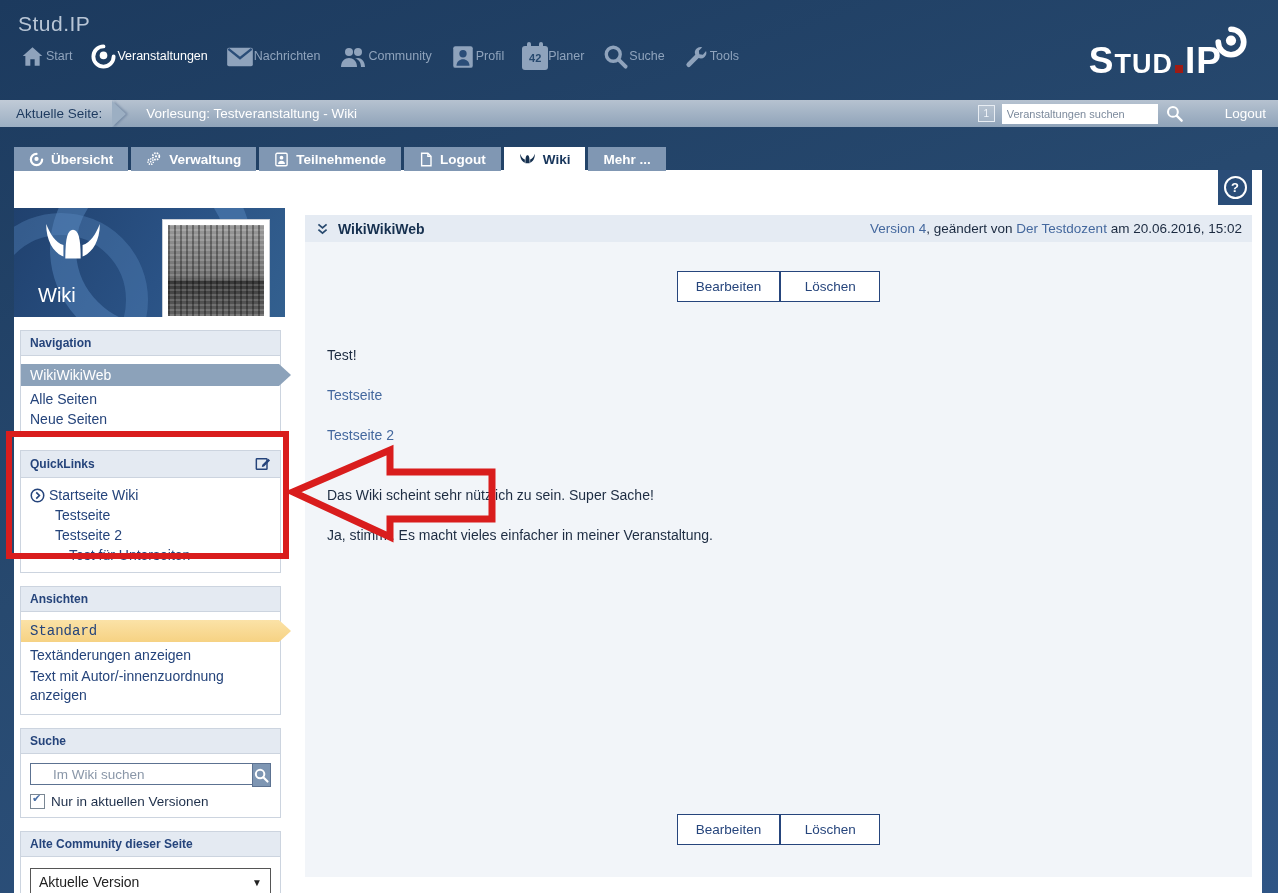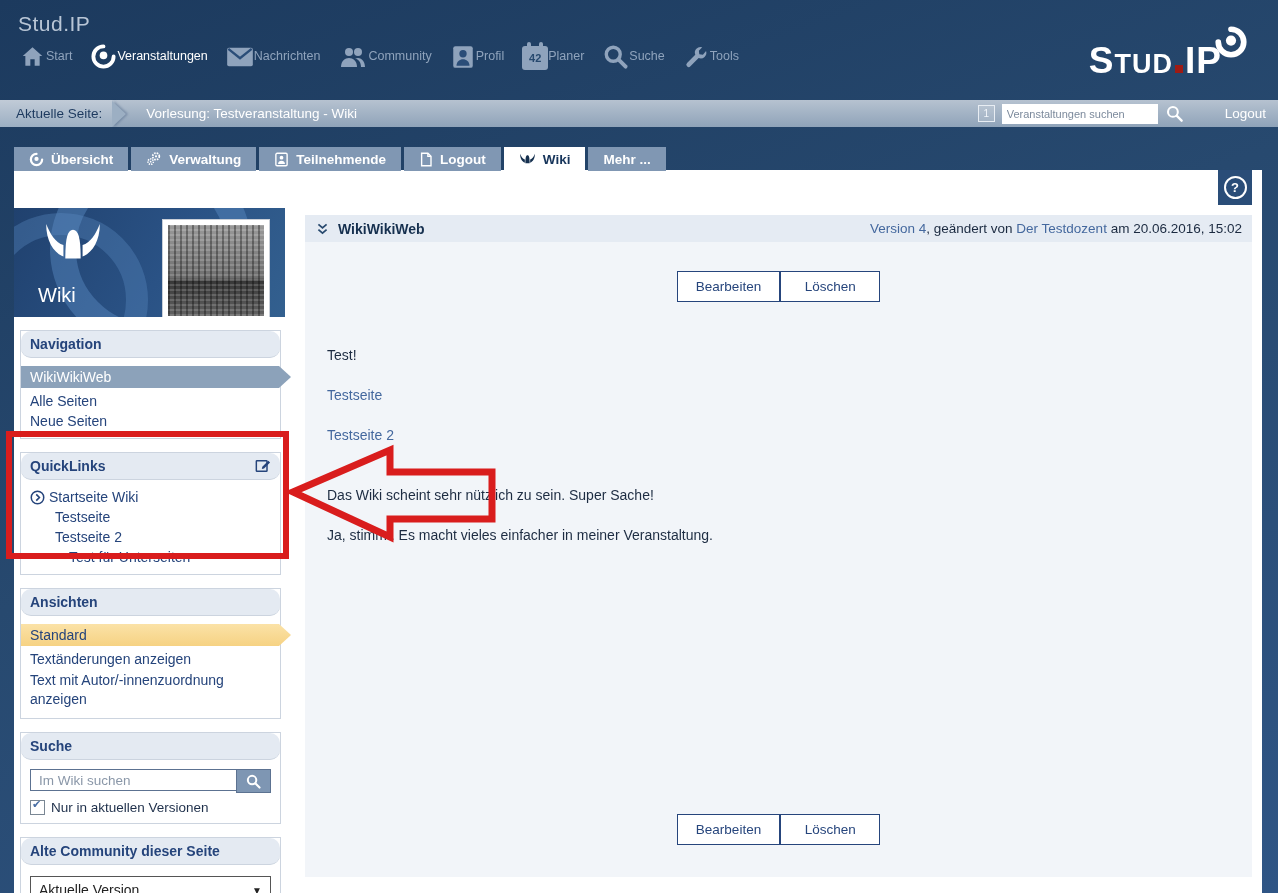--- a/index.html
+++ b/index.html
@@ -63,33 +63,33 @@
                  border:22px solid rgba(92,140,196,.35);}
   .wiki-helmet{position:absolute;left:26px;top:14px;z-index:2;}
   .wikibox .ctx{position:absolute;left:24px;bottom:10px;z-index:2;color:#fff;font-size:20px;}
   .photo{position:absolute;left:149px;top:12px;width:96px;height:91px;z-index:3;
          border:5px solid #fff;box-shadow:0 0 0 1px #c9cfd8;
          background-image:
            repeating-linear-gradient(90deg,rgba(0,0,0,.32) 0 2px,transparent 2px 6px),
            repeating-linear-gradient(0deg,rgba(255,255,255,.16) 0 2px,transparent 2px 5px),
            linear-gradient(180deg,#9a9a9a 0%,#6e6e6e 58%,#383838 62%,#636363 100%);}
   .sb-section{margin:13px 0 0 6px;width:261px;border:1px solid #ccd4df;background:#fff;box-sizing:border-box;}
-  .sb-head{background:#e4eaf2;color:#25447b;font-weight:bold;font-size:14px;padding:5px 9px;
-           border-bottom:1px solid #ccd4df;display:flex;align-items:center;justify-content:space-between;border-radius:10px;}
+  .sb-head{background:#e4eaf2;color:#25447b;font-weight:bold;font-size:12px;padding:5px 9px;
+           border-bottom:1px solid #ccd4df;display:flex;align-items:center;justify-content:space-between;}
   .sb-body{padding:7px 0;font-size:14px;color:#25447b;}
   .sb-item{padding:2px 9px;cursor:pointer;}
   .arrow-item{position:relative;width:270px;box-sizing:border-box;margin:1px 0 3px;padding:3px 9px;
               background:#8ca2ba;color:#fff;cursor:pointer;
               clip-path:polygon(0 0,calc(100% - 12px) 0,100% 50%,calc(100% - 12px) 100%,0 100%);}
-  .arrow-item.yellow{background:linear-gradient(#fbe2a7,#f6d283);color:#25447b;}
+  .arrow-item.yellow{background:linear-gradient(#fbe2a7,#f6d283);color:#25447b;font-family:Liberation Mono, monospace;}
   .ql-first{display:flex;align-items:center;gap:4px;padding:2px 9px;cursor:pointer;}
   .ind1{padding-left:34px;} .ind2{padding-left:48px;}
   .search-row{display:flex;padding:2px 9px 0;}
   .wiki-search{flex:1;height:22px;border:1px solid #5c7291;border-right:none;font-size:13.5px;
-               padding:0 8px;color:#333;font-family:inherit;box-sizing:border-box;}
+               padding:0 22px;color:#333;font-family:inherit;box-sizing:border-box;}
   .wiki-search::placeholder{color:#8a97a8;}
   .search-btn{width:33px;height:22px;background:#7e96b3;border:1px solid #5c7291;display:flex;
               align-items:center;justify-content:center;cursor:pointer;}
   .check-row{display:flex;align-items:center;gap:6px;padding:7px 9px 1px;color:#1e2f4a;font-size:13.5px;}
   .cbox{width:13px;height:13px;border:1px solid #7a8794;background:#fff;position:relative;cursor:pointer;}
   .cbox:after{content:"\2714";position:absolute;left:1px;top:-3px;font-size:11px;color:#4a6fa5;}
   .selectbox{margin:4px 9px 3px;border:1px solid #555;height:26px;display:flex;align-items:center;
              padding:0 8px;font-size:14px;color:#222;cursor:pointer;background:#fff;}
   .selectbox .caret{margin-left:auto;font-size:10px;color:#222;}
 

